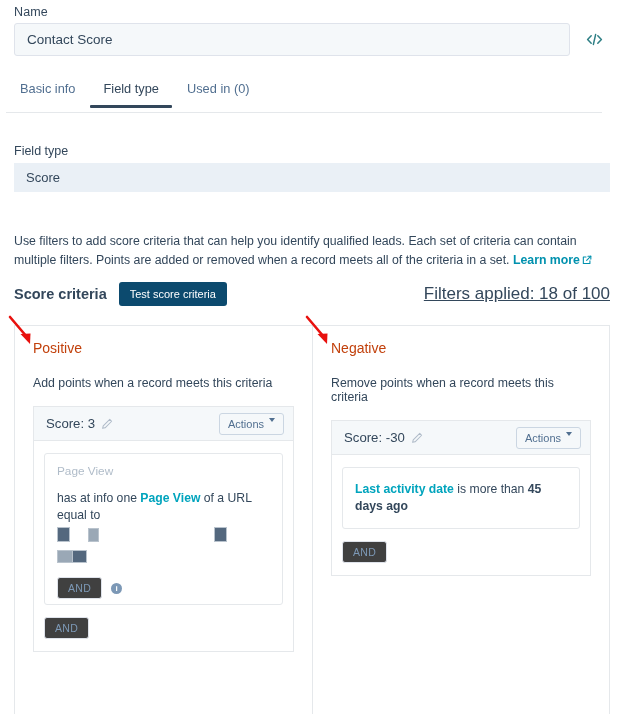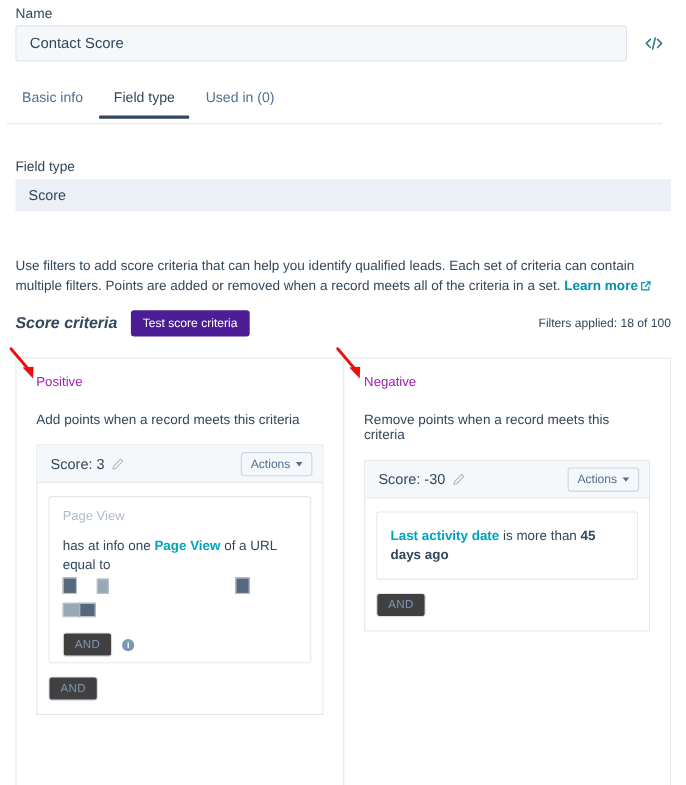--- a/index.html
+++ b/index.html
@@ -88,51 +88,51 @@
   }
   .learn-link { color: #0091ae; font-weight: bold; text-decoration: none; cursor: pointer; }
   .ext-icon { display:inline-block; vertical-align:-1px; margin-left:2px; }
 
   
   .crit-row {
     position: absolute; left: 14px; top: 282px;
     width: 596px; height: 24px;
     display: flex; align-items: center;
   }
-  .crit-title { font-size: 14.5px; font-weight: bold; color: #33475b; font-style: italic; }
+  .crit-title { font-size: 14.5px; font-weight: bold; color: #33475b; }
   .test-btn {
     margin-left: 12px;
-    background: #4c1d95; color: #fff;
+    background: #0c4a6e; color: #fff;
     border: none; border-radius: 3px;
     padding: 6px 11px;
     font-size: 11px;
     font-family: "Liberation Sans", sans-serif;
     cursor: pointer;
   }
   .filters-applied {
     margin-left: auto;
-    font-size: 11px; color: #33475b;
+    font-size: 17px; color: #33475b; text-decoration: underline;
   }
 
   
   .crit-card {
     position: absolute; left: 14px; top: 325px;
     width: 596px; height: 389px;
     border: 1px solid #e5e8eb;
     border-bottom: none;
     background: #fff;
     display: flex;
   }
   .col {
     flex: 1 1 50%;
     padding: 14px 18px 0 18px;
     position: relative;
   }
   .col.neg { border-left: 1px solid #e5e8eb; }
-  .col-title { font-size: 12px; color: #a21caf; margin: 0 0 20px 0; }
+  .col-title { font-size: 14px; color: #c2410c; margin: 0 0 20px 0; }
   .col-desc { font-size: 12.3px; color: #33475b; margin: 0 0 16px 0; }
 
   
   .set-box {
     border: 1px solid #e5e8eb;
     background: #fff;
   }
   .set-head {
     background: #f5f8fa;
     border-bottom: 1px solid #e5e8eb;
@@ -144,21 +144,21 @@
   .pencil { margin-left: 6px; cursor: pointer; display:inline-flex; }
   .actions-btn {
     margin-left: auto;
     background: #f5f8fa;
     border: 1px solid #cbd6e2;
     border-radius: 3px;
     padding: 4px 8px;
     font-size: 11px; color: #516f90;
     font-family: "Liberation Sans", sans-serif;
     cursor: pointer;
-    display: flex; align-items: center; gap: 5px;
+    display: flex; align-items: flex-start; gap: 5px;
   }
   .caret {
     width: 0; height: 0;
     border-left: 3.5px solid transparent;
     border-right: 3.5px solid transparent;
     border-top: 4px solid #516f90;
   }
   .set-body { padding: 12px 10px 12px 10px; }
 
   

